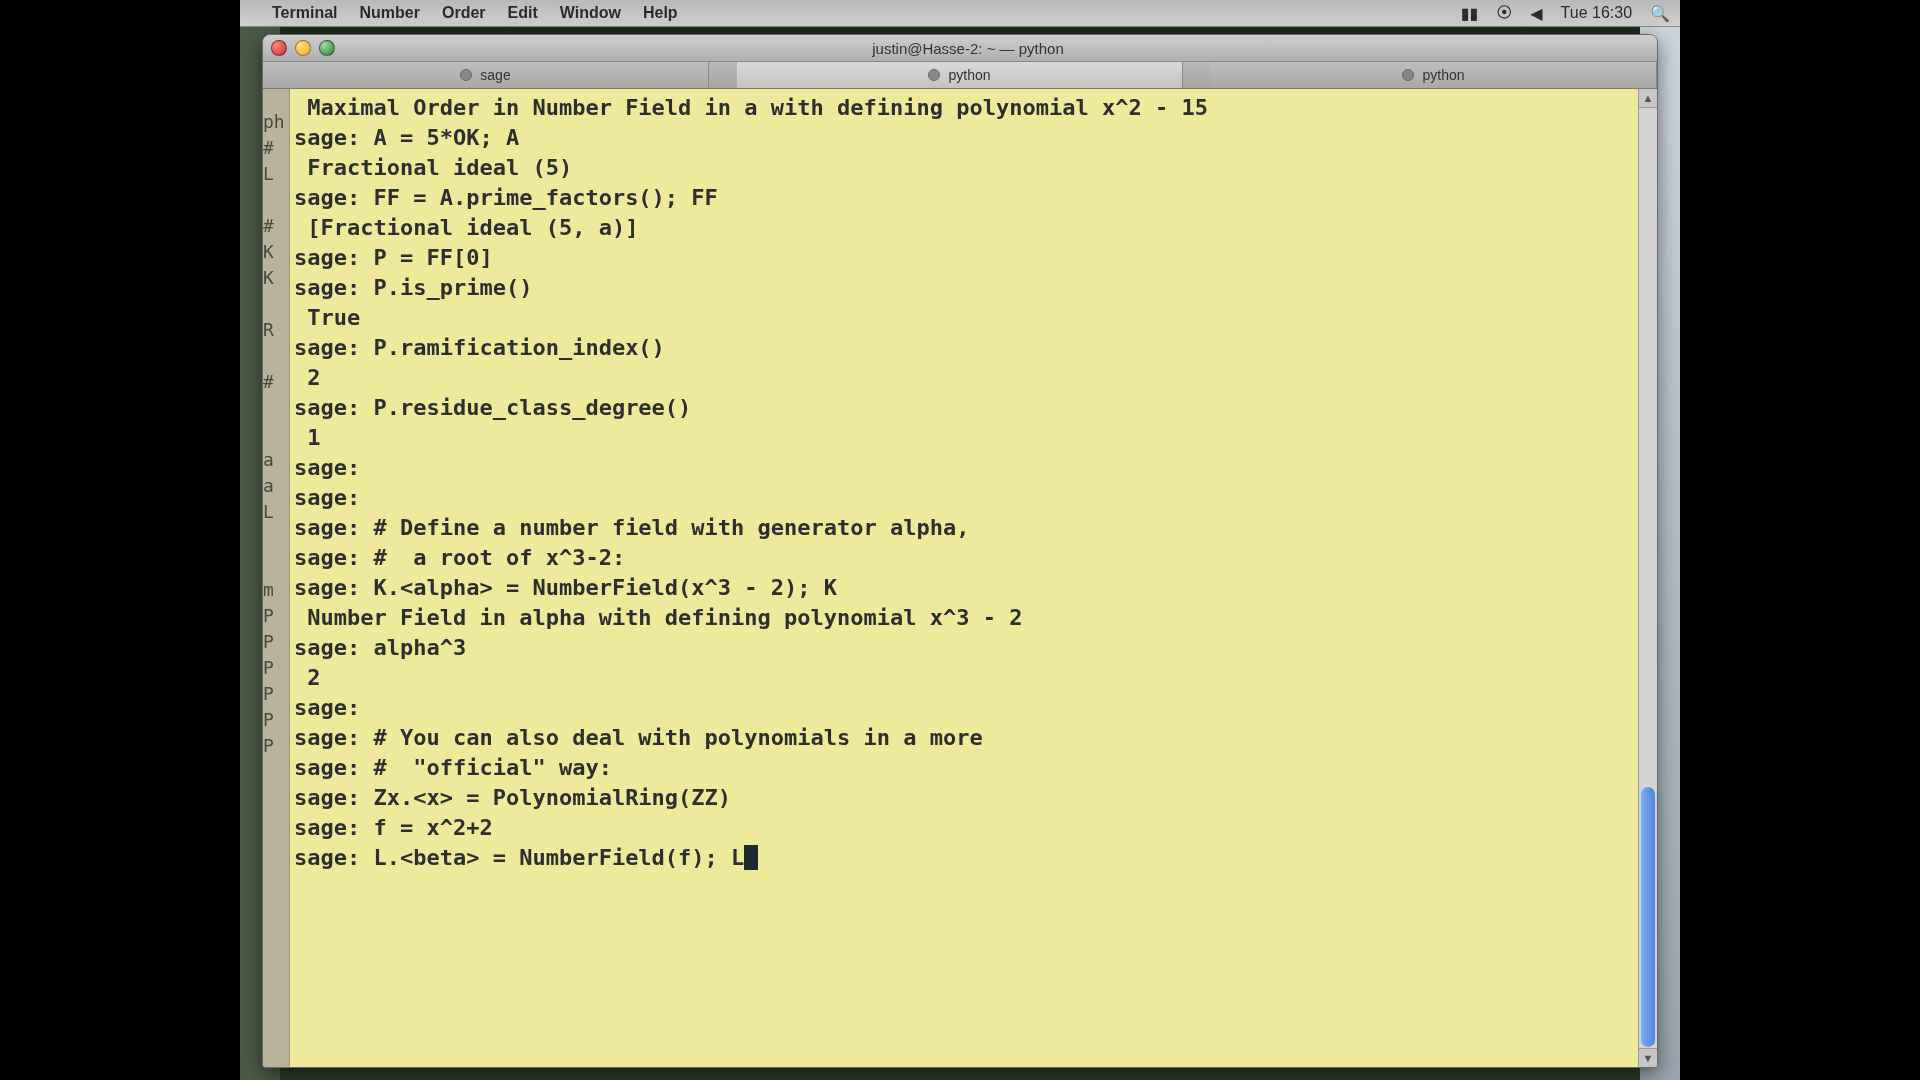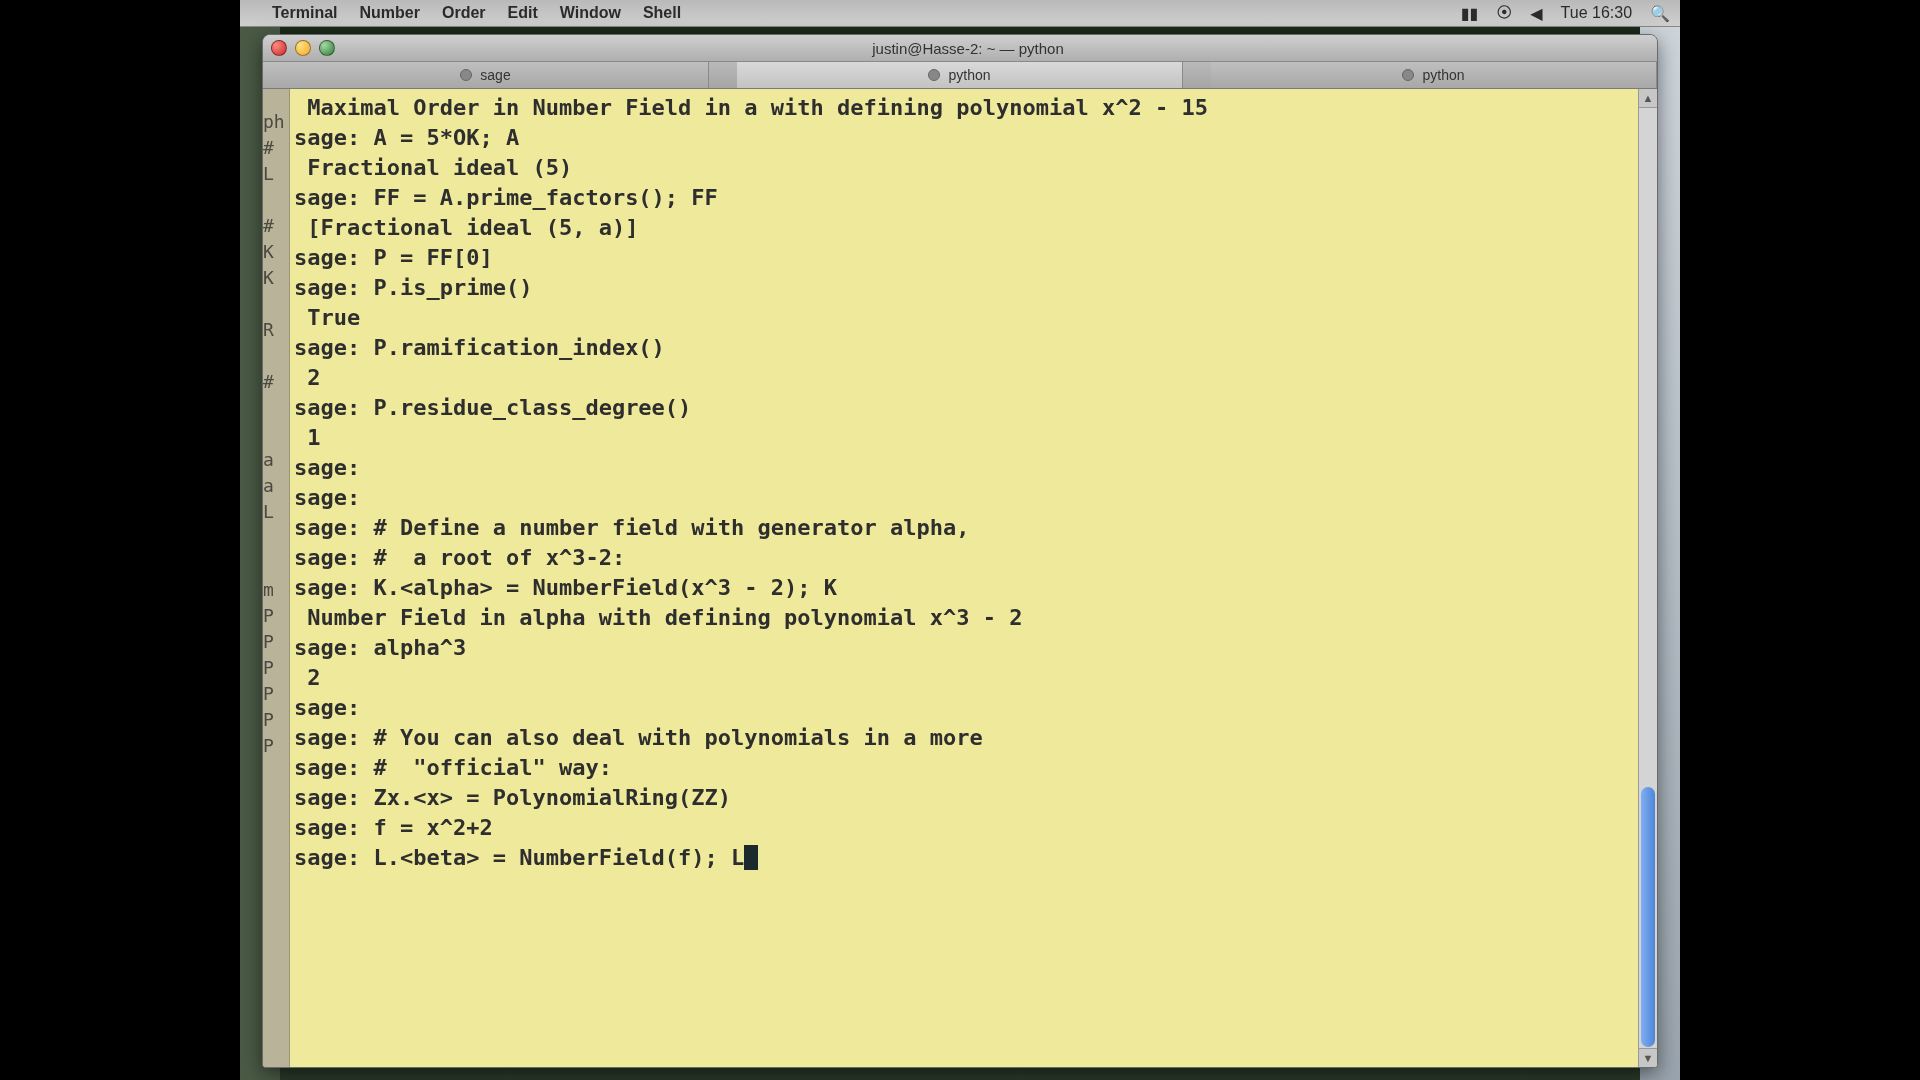--- a/index.html
+++ b/index.html
@@ -95,21 +95,21 @@
   <div class="bg-left"></div>
   <div class="bg-right"></div>
 
   <div id="menubar">
     <span class="apple"></span>
     <span>Terminal</span>
     <span>Number</span>
     <span>Order</span>
     <span>Edit</span>
     <span>Window</span>
-    <span>Shell</span>
+    <span>Help</span>
     <span class="right">
       <span>▮▮</span>
       <span>⦿</span>
       <span>◀</span>
       <span>Tue 16:30</span>
       <span>🔍</span>
     </span>
   </div>
 
   <div id="termwin">

